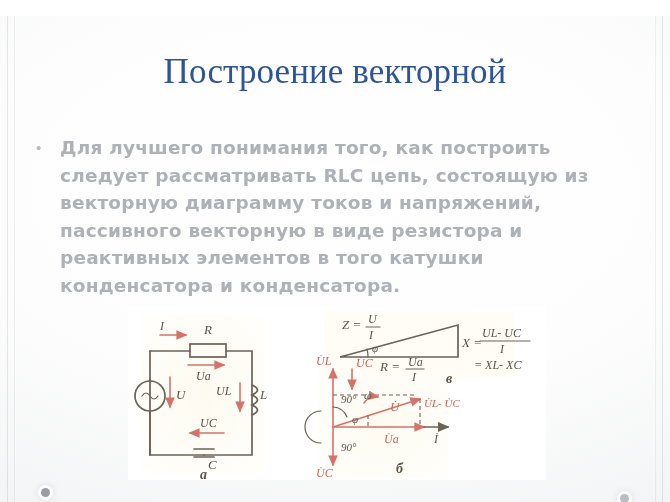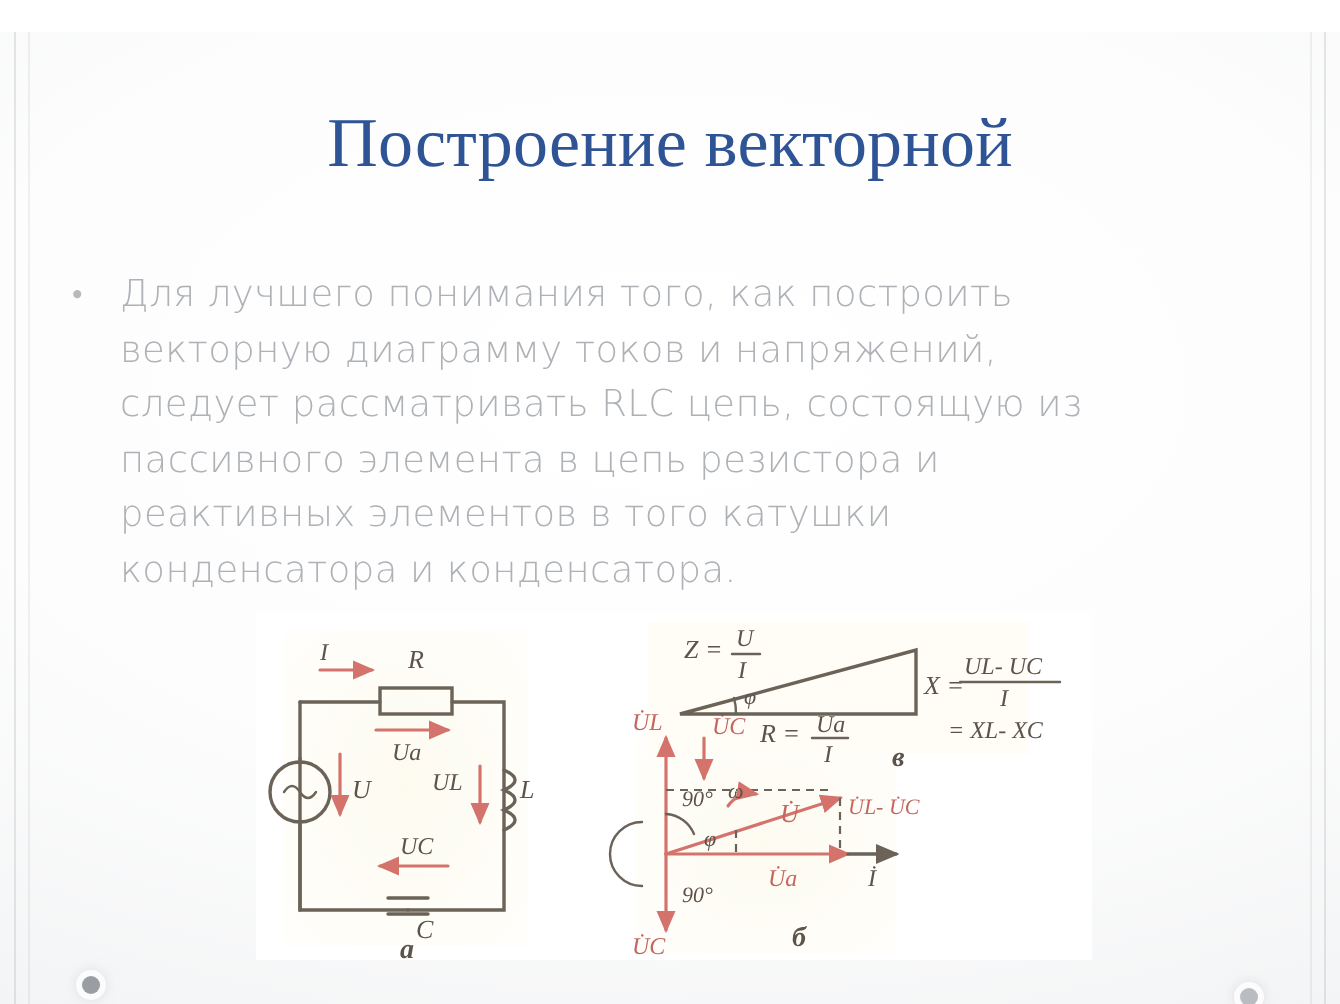--- a/index.html
+++ b/index.html
@@ -55,21 +55,21 @@
   }
   .bullet-text{
     flex:1 1 auto;
     color:#aeb2b6;
     font-size:18.5px;
     line-height:27.5px;
     letter-spacing:.2px;
     font-family:"DejaVu Sans", sans-serif;
     font-weight:300;
   }
-  .bullet-text .bline{display:block;white-space:nowrap;}
+  .bullet-text .bline{display:block;white-space:nowrap;font-weight:bold;}
 
   
   #figure{
     position:absolute;left:128px;top:291px;width:418px;height:173px;
     background:#ffffff;
     overflow:hidden;
   }
   #figure svg{display:block;}
   .pg-a, .pg-b, .pg-c{ }
 </style>
@@ -88,23 +88,23 @@
 
   <h1 id="title">
     <span class="tline">Построение векторной</span>
   </h1>
 
   <div id="body">
     <div class="bullet-row">
       <div class="bullet-mark">•</div>
       <div class="bullet-text">
         <span class="bline">Для лучшего понимания того, как построить</span>
+        <span class="bline">следует рассматривать RLC цепь, состоящую из</span>
         <span class="bline">векторную диаграмму токов и напряжений,</span>
-        <span class="bline">следует рассматривать RLC цепь, состоящую из</span>
-        <span class="bline">пассивного элемента в цепь резистора и</span>
+        <span class="bline">пассивного векторную в виде резистора и</span>
         <span class="bline">реактивных элементов в того катушки</span>
         <span class="bline">конденсатора и конденсатора.</span>
       </div>
     </div>
   </div>
 
   <div id="figure">
     <svg width="418" height="173" viewBox="0 0 418 173" xmlns="http://www.w3.org/2000/svg">
       <defs>
         <style>

